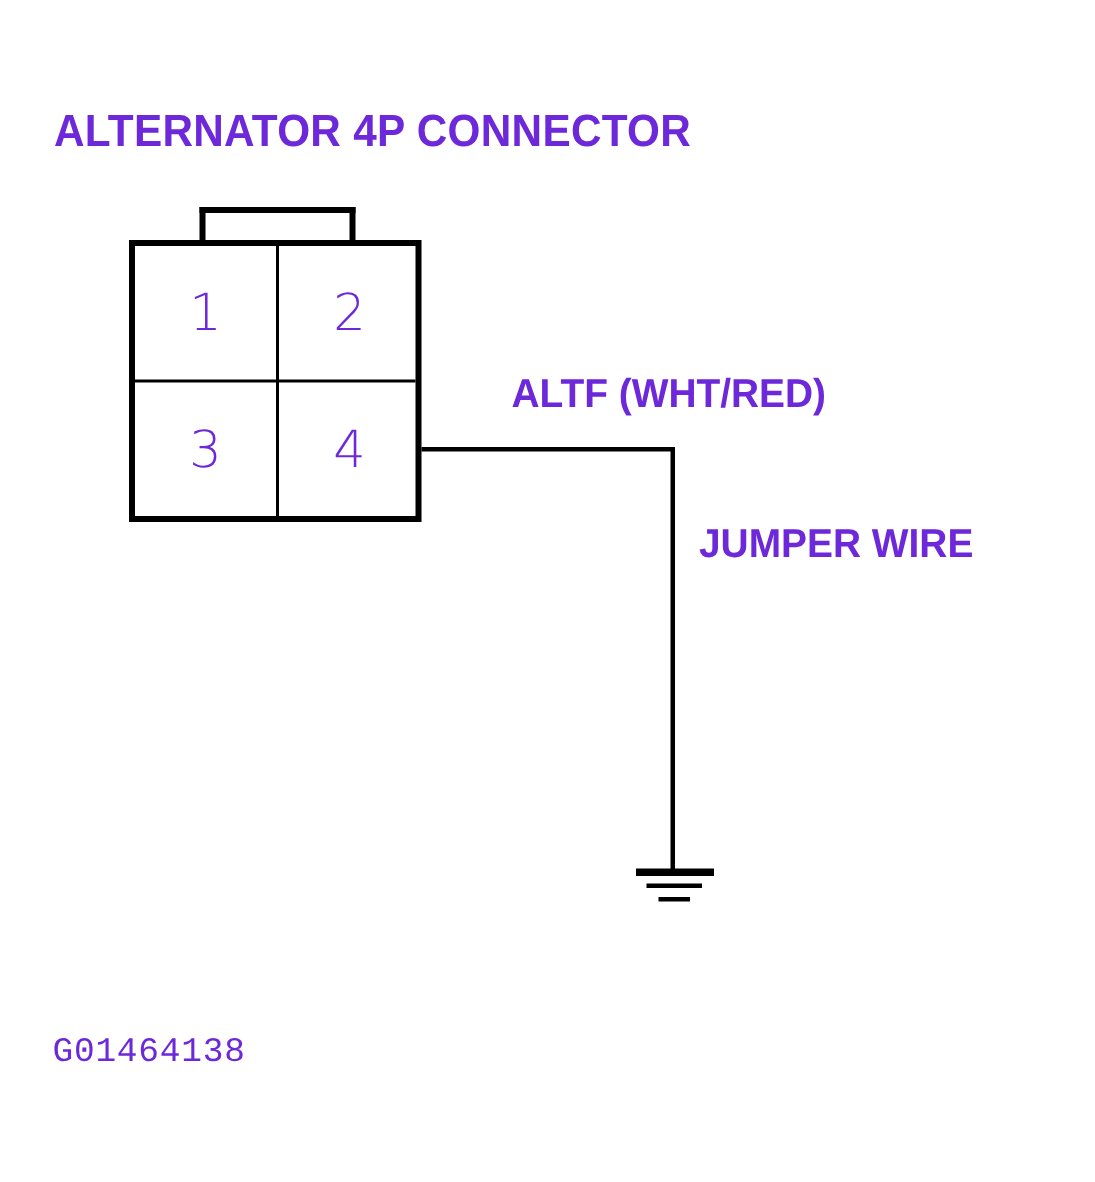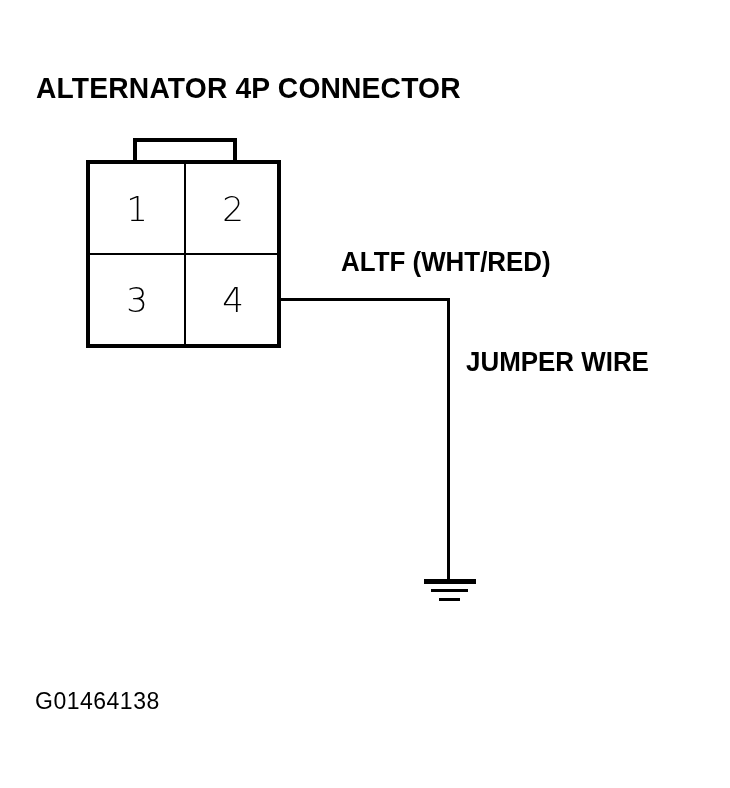--- a/index.html
+++ b/index.html
@@ -7,21 +7,21 @@
     padding: 0;
     background: #ffffff;
   }
   #canvas {
     position: relative;
     width: 730px;
     height: 788px;
     background: #ffffff;
     overflow: hidden;
     font-family: "Liberation Sans", sans-serif;
-    color: #000000;
+    color: #6d28d9;
   }
 
   
   #title {
     position: absolute;
     left: 36px;
     top: 73px;
     font-size: 30px;
     font-weight: bold;
     letter-spacing: 0.2px;
@@ -139,20 +139,21 @@
   }
   #figure-id {
     position: absolute;
     left: 35px;
     top: 690px;
     font-size: 23px;
     font-weight: normal;
     letter-spacing: 0.5px;
     white-space: nowrap;
     line-height: 1;
+    font-family: Liberation Mono, monospace;
   }
 </style>
 </head>
 <body>
 
 <div id="canvas">
 
   <div id="title">ALTERNATOR 4P CONNECTOR</div>
 
   <div id="latch"></div>

